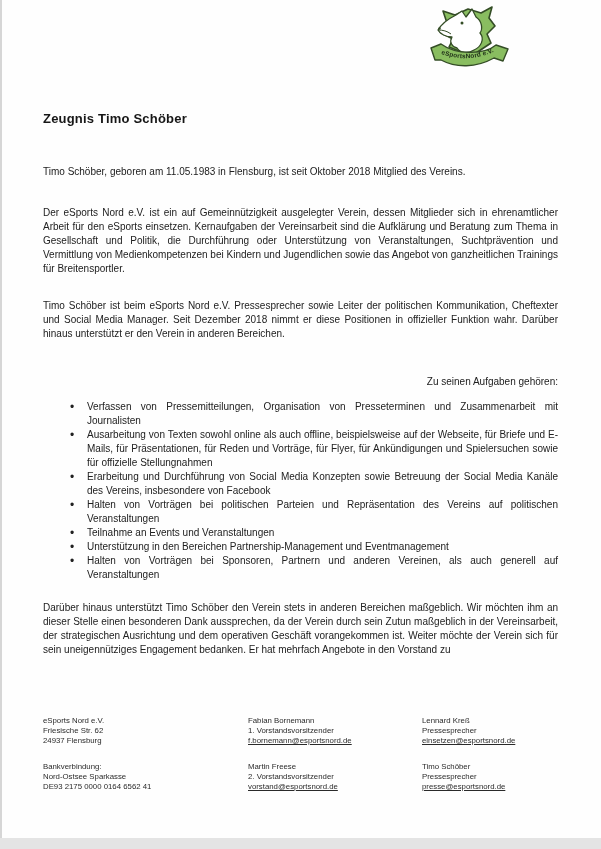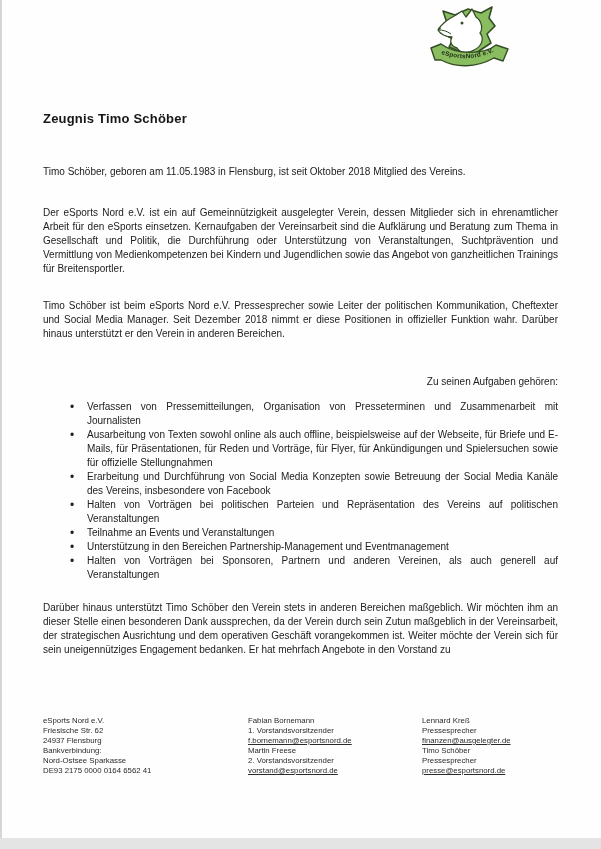--- a/index.html
+++ b/index.html
@@ -79,21 +79,21 @@
     top: 716px; left: 0; right: 0;
     font-size: 7.8px;
     line-height: 10px;
     color: #2a2a2a;
   }
   .fcol { position: absolute; top: 0; }
   .fcol-org      { left: 43px;  width: 195px; }
   .fcol-board    { left: 248px; width: 168px; }
   .fcol-officers { left: 422px; width: 155px; }
   .fblock { margin: 0; }
-  .fblock + .fblock { }
+  .fblock + .fblock { margin-top: 16px; }
   .fline { display: block; }
   .email {
     display: inline-block;
     text-decoration: underline;
     color: #2a2a2a;
     cursor: pointer;
   }
 </style>
 </head>
 <body>
@@ -167,21 +167,21 @@
         <span class="fline">Martin Freese</span>
         <span class="fline">2. Vorstandsvorsitzender</span>
         <a class="email">vorstand@esportsnord.de</a>
       </div>
     </div>
 
     <div class="fcol fcol-officers">
       <div class="fblock">
         <span class="fline">Lennard Kreß</span>
         <span class="fline">Pressesprecher</span>
-        <a class="email">finanzen@ausgelegter.de</a>
+        <a class="email">einsetzen@esportsnord.de</a>
       </div>
       <div class="fblock">
         <span class="fline">Timo Schöber</span>
         <span class="fline">Pressesprecher</span>
         <a class="email">presse@esportsnord.de</a>
       </div>
     </div>
 
   </div>
 

